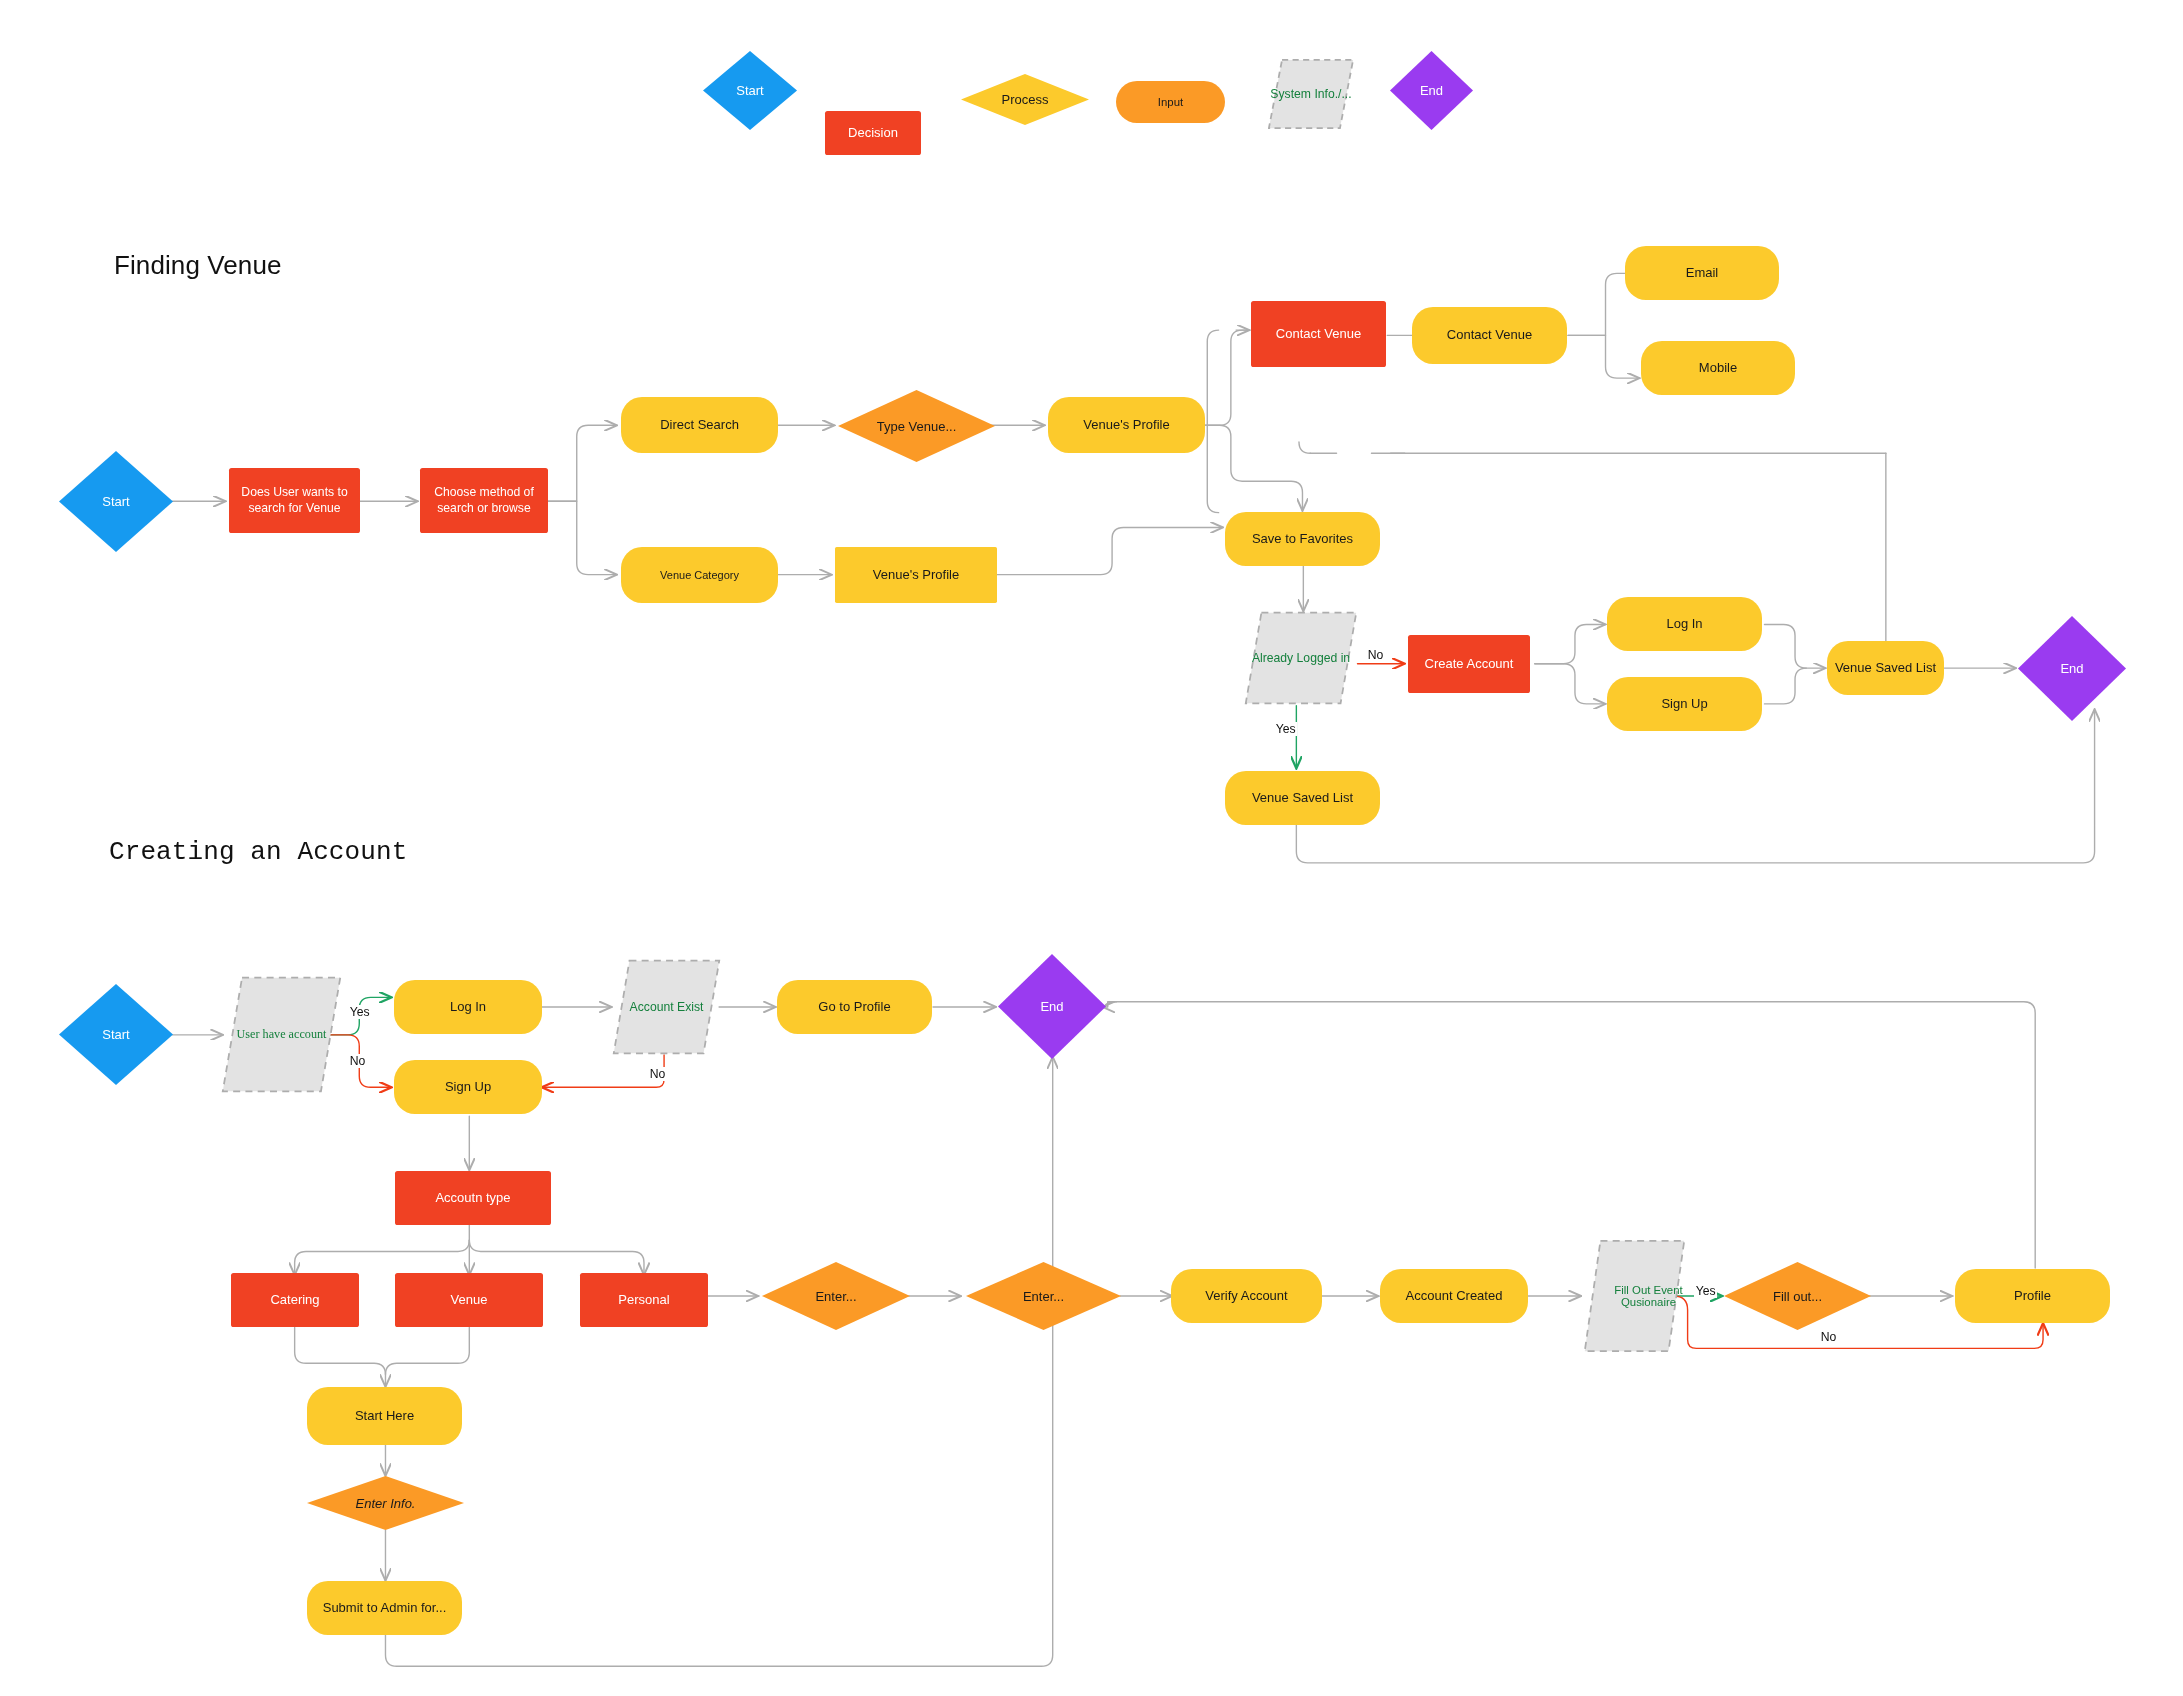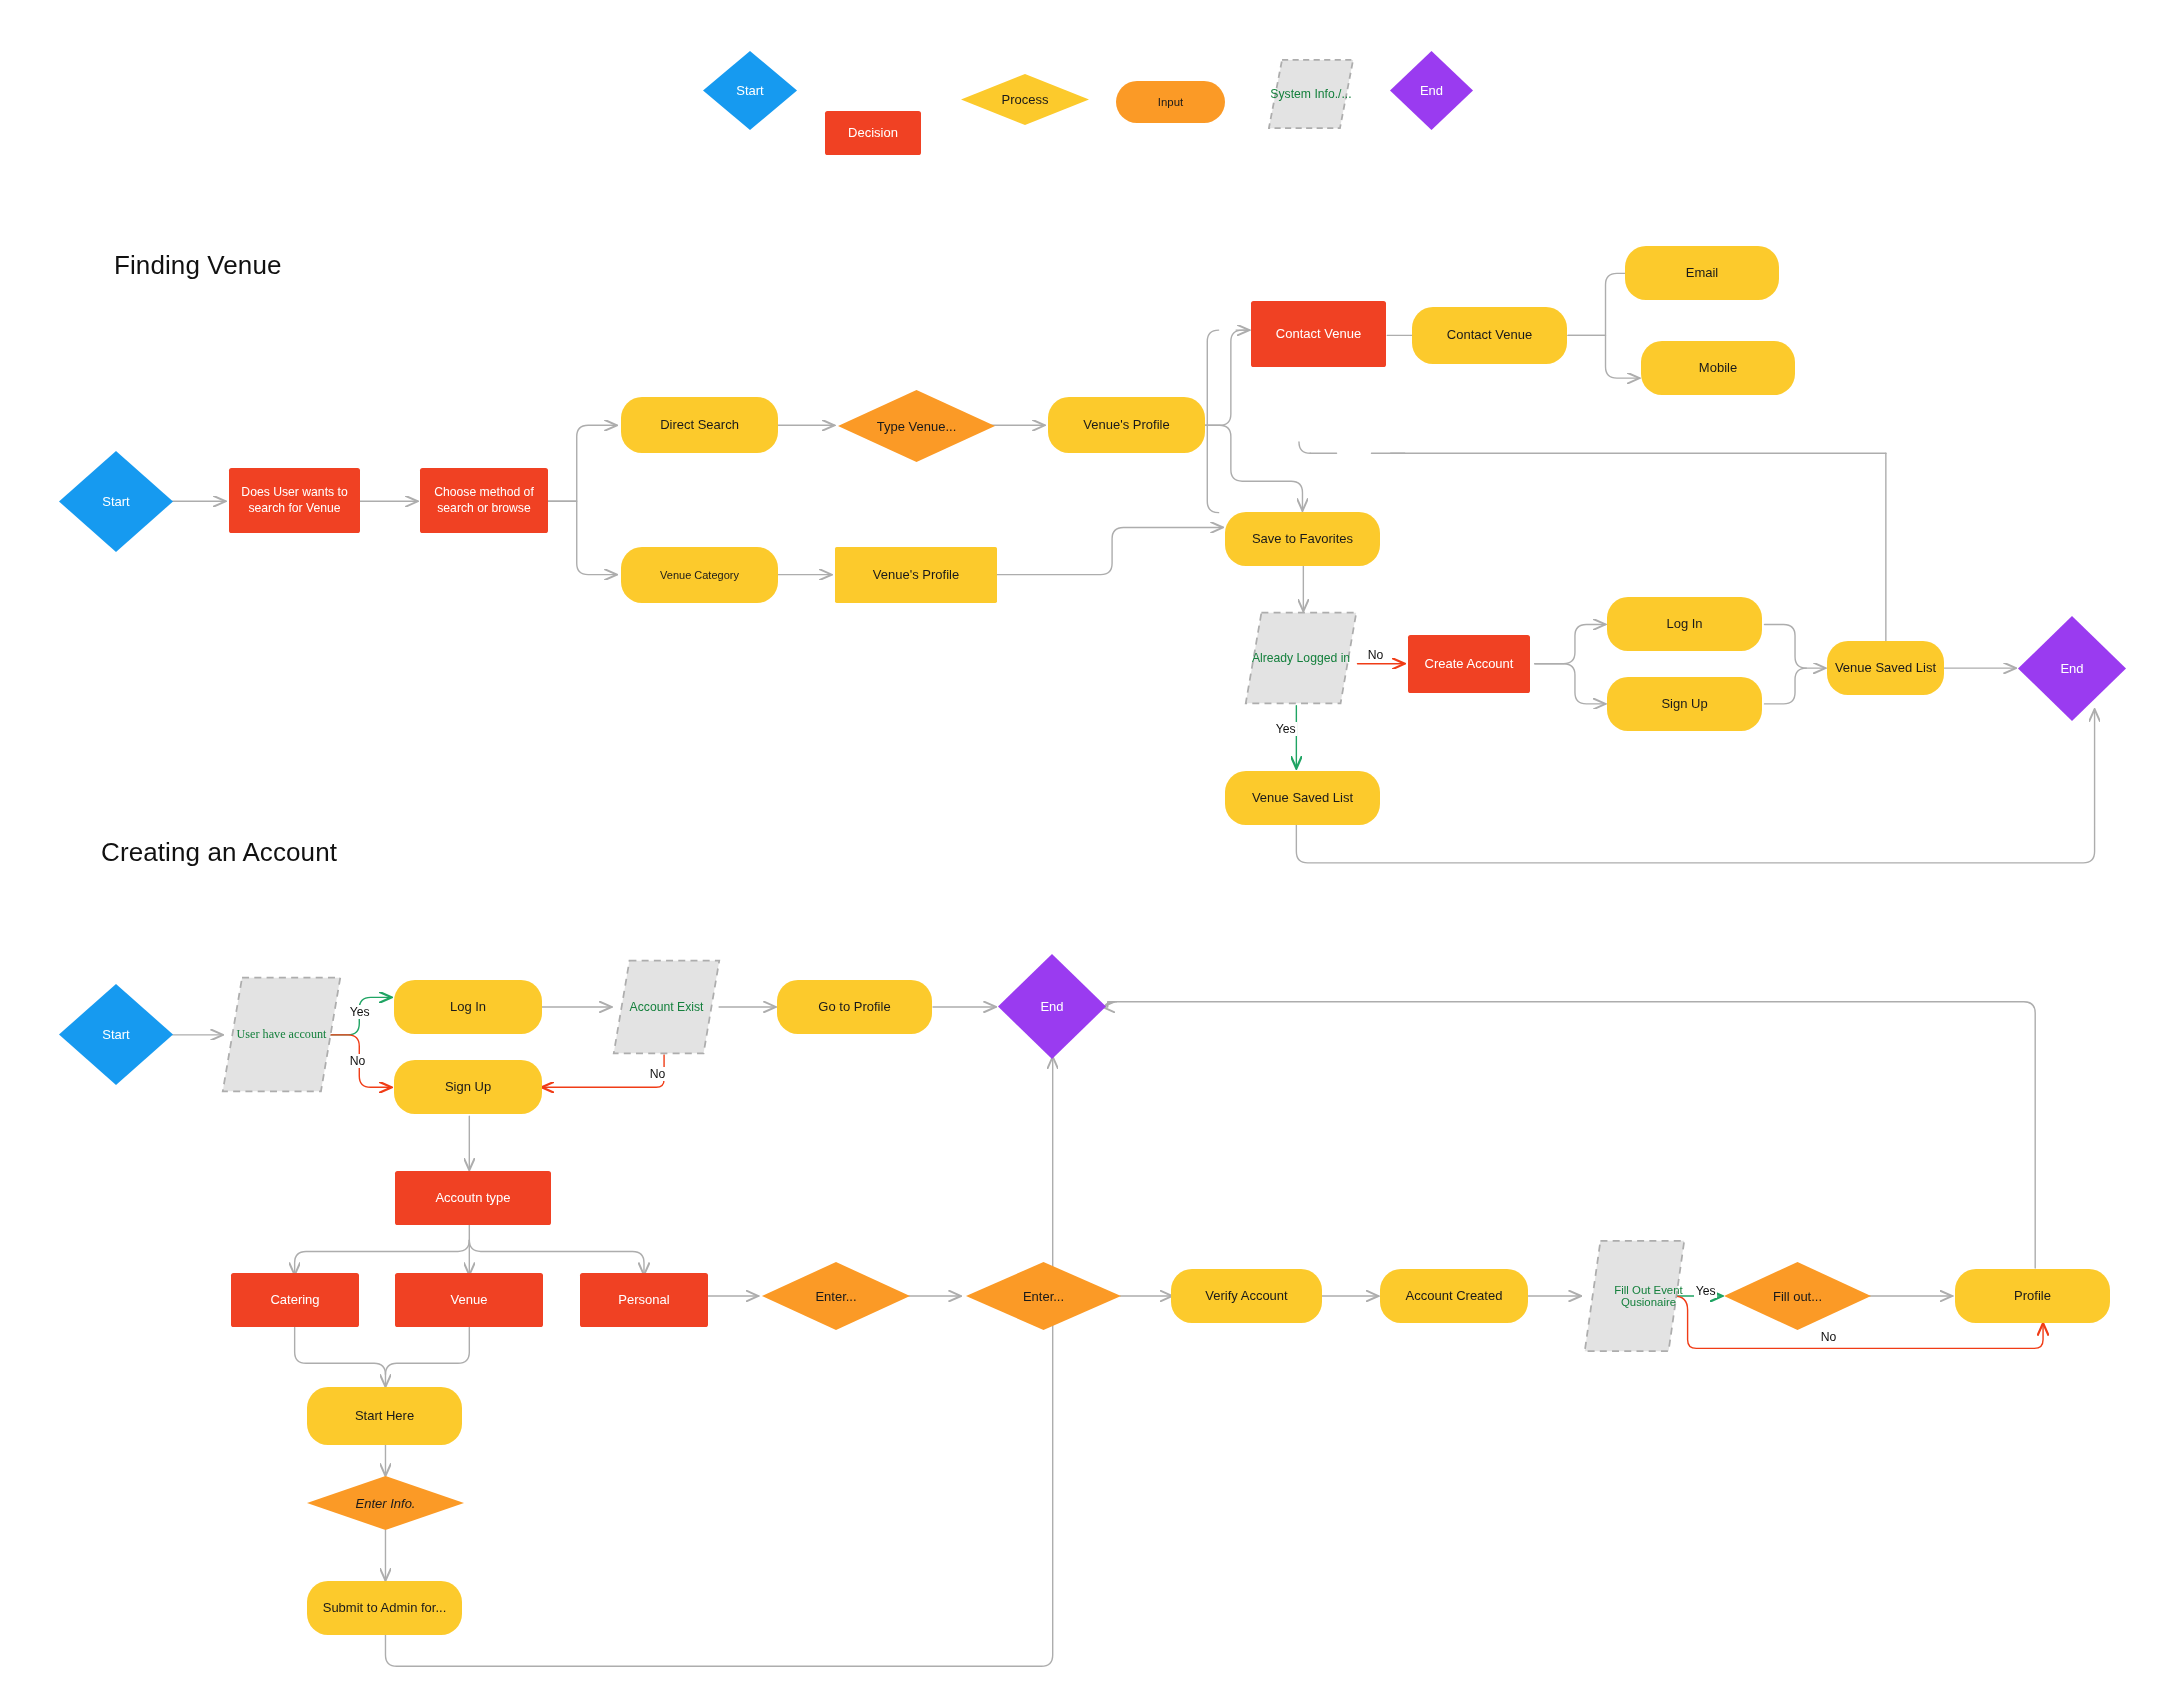--- a/index.html
+++ b/index.html
@@ -179,21 +179,21 @@
   </div>
 
   <div class="diamond" style="left:1390px;top:51px;width:83px;height:79px;">
     <svg class="dshape" viewBox="0 0 95 90" preserveAspectRatio="none">
         <polygon points="47.5,0 95,45 47.5,90 0,45" fill="#9A3BF0"></polygon>
       </svg>
     <div class="dlabel legend-label" style="color:#fff;">End</div>
   </div>
 
   <div class="section-title" style="left:114px;top:250px;">Finding Venue</div>
-  <div class="section-title" style="left:101px;top:837px;">Creating an Account</div>
+  <div class="section-title" style="left:109px;top:837px;font-family:Liberation Mono, monospace;">Creating an Account</div>
 
   <div class="diamond" style="left:59px;top:451px;width:114px;height:101px;">
     <svg class="dshape" viewBox="0 0 130 116" preserveAspectRatio="none">
         <polygon points="65,0 130,58 65,116 0,58" fill="#169AF0"></polygon>
       </svg>
     <div class="dlabel" style="color:#fff;font-size:13px;">Start</div>
   </div>
 
   <div class="node rect c-red" style="left:229px;top:468px;width:131px;height:65px;font-size:12.2px;">
       <span>Does User wants to search for Venue</span>

